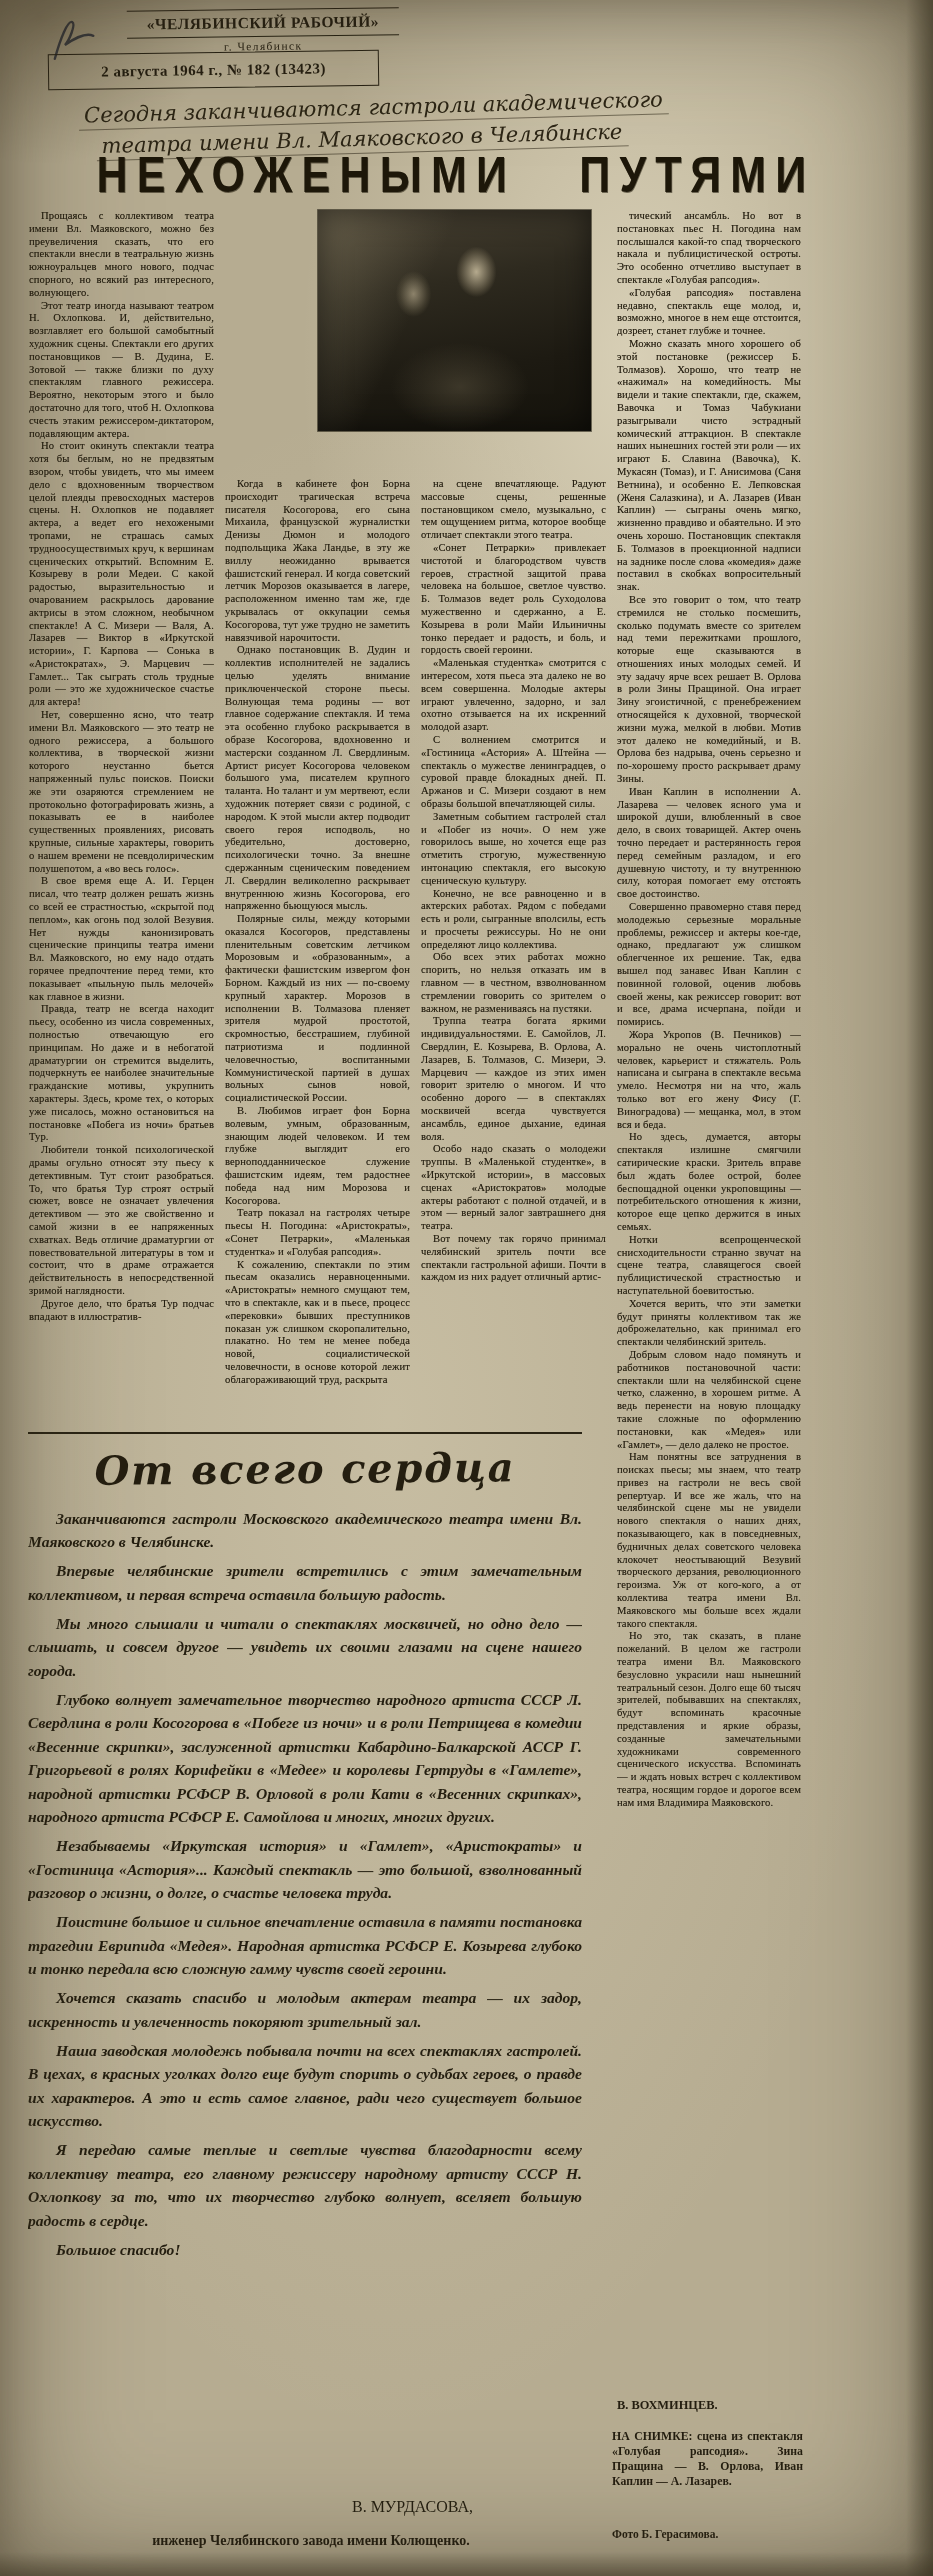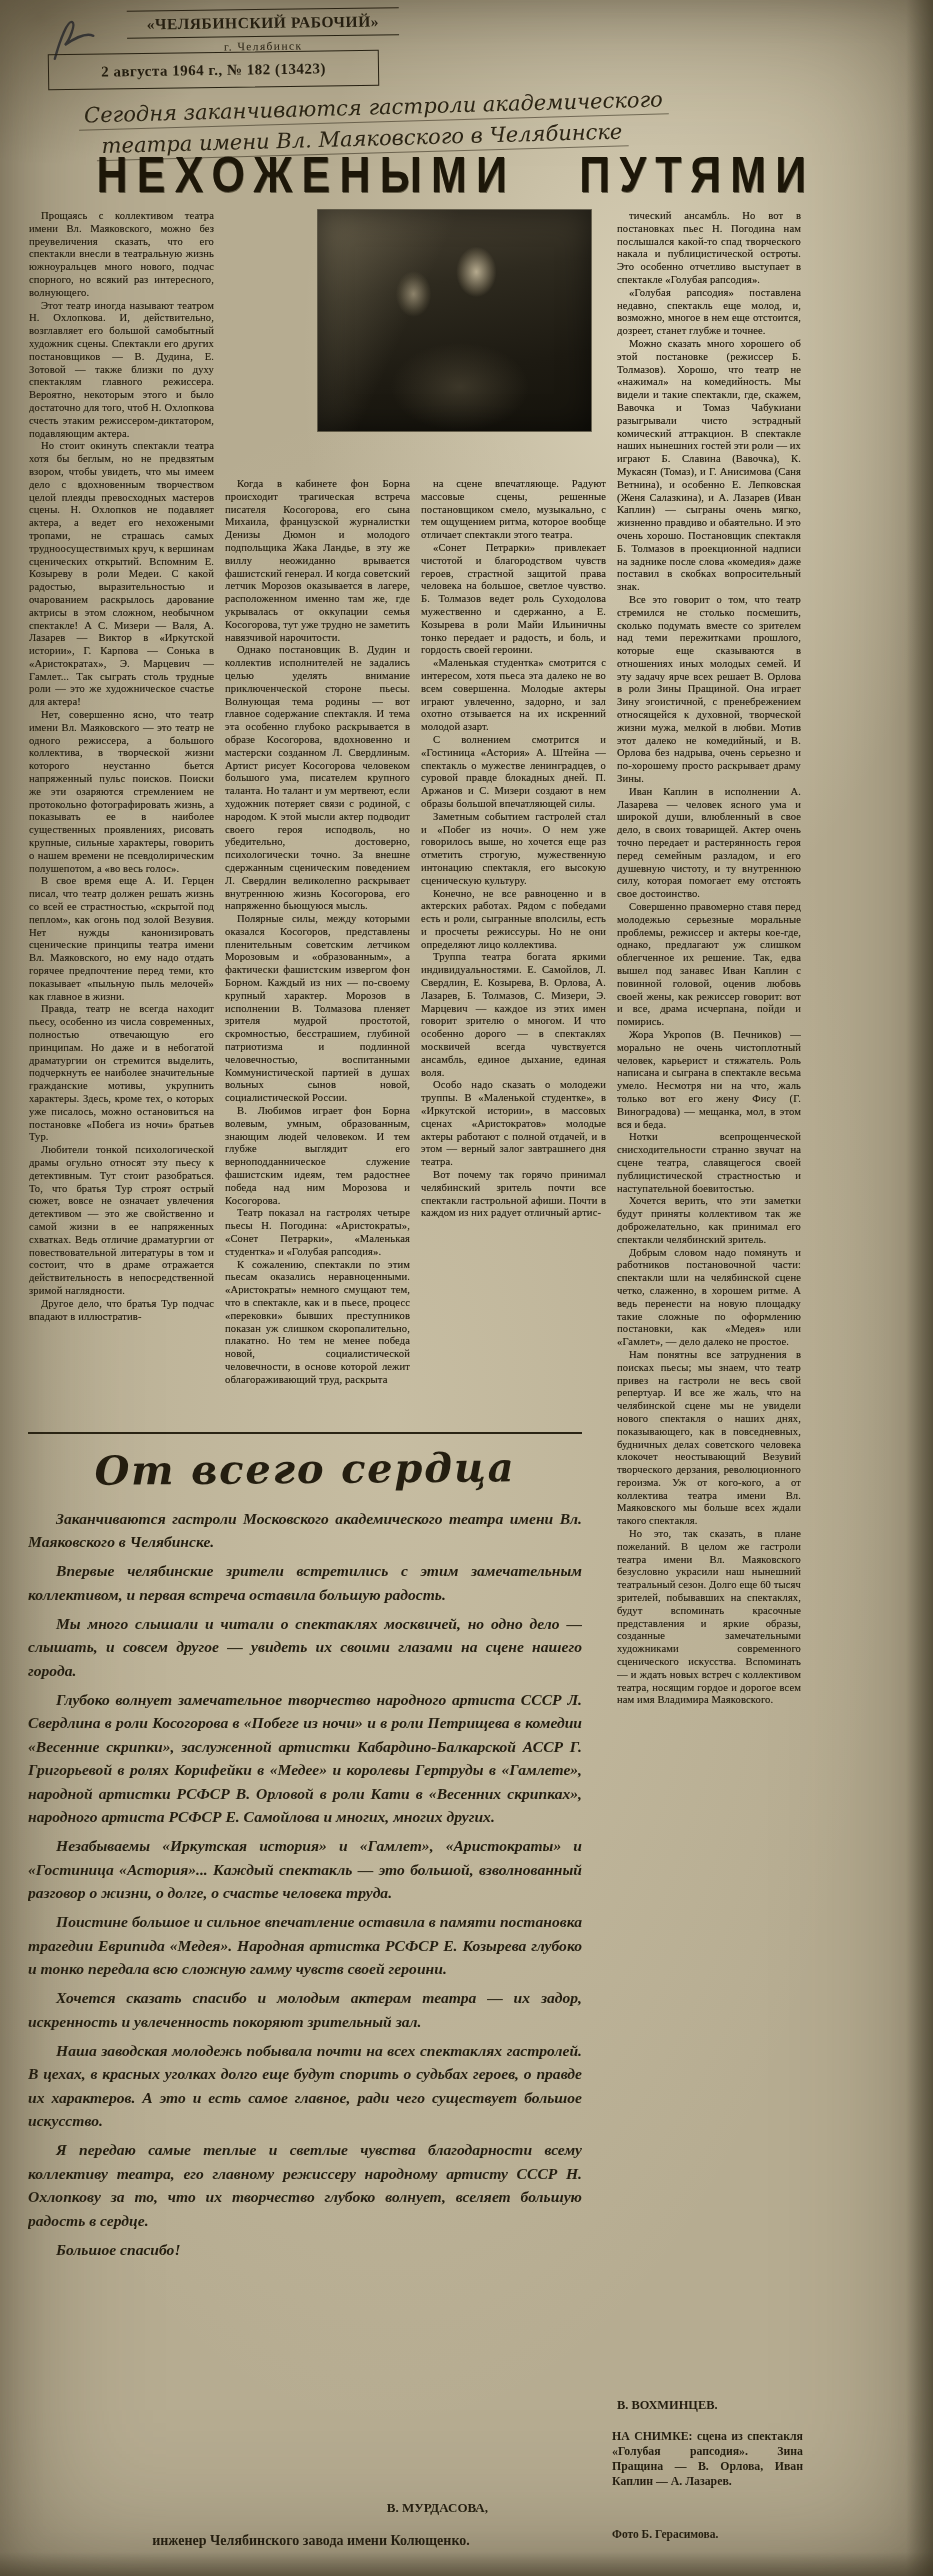--- a/index.html
+++ b/index.html
@@ -71,21 +71,21 @@
   .credit { position:absolute; left:612px; top:2528px; width:191px; text-align:left;
     font-weight:bold; font-size:11.5px; }
 
   .letter { position:absolute; left:28px; top:1432px; width:554px; height:1141px;
     border-top:2.8px solid #2a2414; padding-top:5.5px; overflow:hidden; }
   .letter-headline { font-family:"DejaVu Serif",serif; font-style:italic; font-weight:bold;
     font-size:40px; text-align:center; letter-spacing:1.8px; margin:5.5px 0 14.7px; transform:rotate(-0.5deg); }
   .letter-body { height:957px; overflow:hidden; font-weight:bold; font-size:15.6px; line-height:23.5px;
     text-align:justify; color:#241e10; }
   .letter-body .para { text-indent:28px; margin-bottom:5.5px;font-style:italic; }
-  .letter-sig { position:absolute; bottom:57px; right:94px; font-weight:bold; font-size:13px; }
+  .letter-sig { position:absolute; bottom:57px; right:109px; font-weight:normal; font-size:16px; }
   .letter-sig-title { position:absolute; bottom:24px; left:12px; right:0; text-align:center;
     font-weight:bold; font-size:14px; }
 </style>
 </head>
 <body>
 
 <div class="page">
   <div class="stain-tl"></div>
   <div class="edge-right"></div>
   <div class="edge-bottom"></div>
@@ -127,32 +127,34 @@
       <p class="para">Театр показал на гастролях четыре пьесы Н. Погодина: «Аристократы», «Сонет Петрарки», «Маленькая студентка» и «Голубая рапсодия».</p>
       <p class="para">К сожалению, спектакли по этим пьесам оказались неравноценными. «Аристократы» немного смущают тем, что в спектакле, как и в пьесе, процесс «перековки» бывших преступников показан уж слишком скоропалительно, плакатно. Но тем не менее победа новой, социалистической человечности, в основе которой лежит облагораживающий труд, раскрыта</p>
     </div>
   <div class="col c3">
       <p class="para">на сцене впечатляюще. Радуют массовые сцены, решенные постановщиком смело, музыкально, с тем ощущением ритма, которое вообще отличает спектакли этого театра.</p>
       <p class="para">«Сонет Петрарки» привлекает чистотой и благородством чувств героев, страстной защитой права человека на большое, светлое чувство. Б. Толмазов ведет роль Суходолова мужественно и сдержанно, а Е. Козырева в роли Майи Ильиничны тонко передает и радость, и боль, и гордость своей героини.</p>
       <p class="para">«Маленькая студентка» смотрится с интересом, хотя пьеса эта далеко не во всем совершенна. Молодые актеры играют увлеченно, задорно, и зал охотно отзывается на их искренний молодой азарт.</p>
       <p class="para">С волнением смотрится и «Гостиница «Астория» А. Штейна — спектакль о мужестве ленинградцев, о суровой правде блокадных дней. П. Аржанов и С. Мизери создают в нем образы большой впечатляющей силы.</p>
       <p class="para">Заметным событием гастролей стал и «Побег из ночи». О нем уже говорилось выше, но хочется еще раз отметить строгую, мужественную интонацию спектакля, его высокую сценическую культуру.</p>
       <p class="para">Конечно, не все равноценно и в актерских работах. Рядом с победами есть и роли, сыгранные вполсилы, есть и просчеты режиссуры. Но не они определяют лицо коллектива.</p>
+      <p class="para">Обо всех этих работах можно спорить, но нельзя отказать им в главном — в честном, взволнованном стремлении говорить со зрителем о важном, не размениваясь на пустяки.</p>
       <p class="para">Труппа театра богата яркими индивидуальностями. Е. Самойлов, Л. Свердлин, Е. Козырева, В. Орлова, А. Лазарев, Б. Толмазов, С. Мизери, Э. Марцевич — каждое из этих имен говорит зрителю о многом. И что особенно дорого — в спектаклях москвичей всегда чувствуется ансамбль, единое дыхание, единая воля.</p>
       <p class="para">Особо надо сказать о молодежи труппы. В «Маленькой студентке», в «Иркутской истории», в массовых сценах «Аристократов» молодые актеры работают с полной отдачей, и в этом — верный залог завтрашнего дня театра.</p>
       <p class="para">Вот почему так горячо принимал челябинский зритель почти все спектакли гастрольной афиши. Почти в каждом из них радует отличный артис-</p>
     </div>
   <div class="col c4" phs="">
       <p class="para">тический ансамбль. Но вот в постановках пьес Н. Погодина нам послышался какой-то спад творческого накала и публицистической остроты. Это особенно отчетливо выступает в спектакле «Голубая рапсодия».</p>
       <p class="para">«Голубая рапсодия» поставлена недавно, спектакль еще молод, и, возможно, многое в нем еще отстоится, дозреет, станет глубже и точнее.</p>
       <p class="para">Можно сказать много хорошего об этой постановке (режиссер Б. Толмазов). Хорошо, что театр не «нажимал» на комедийность. Мы видели и такие спектакли, где, скажем, Вавочка и Томаз Чабукиани разыгрывали чисто эстрадный комический аттракцион. В спектакле наших нынешних гостей эти роли — их играют Б. Славина (Вавочка), К. Мукасян (Томаз), и Г. Анисимова (Саня Ветнина), и особенно Е. Лепковская (Женя Салазкина), и А. Лазарев (Иван Каплин) — сыграны очень мягко, жизненно правдиво и обаятельно. И это очень хорошо. Постановщик спектакля Б. Толмазов в проекционной надписи на заднике после слова «комедия» даже поставил в скобках вопросительный знак.</p>
       <p class="para">Все это говорит о том, что театр стремился не столько посмешить, сколько подумать вместе со зрителем над теми пережитками прошлого, которые еще сказываются в отношениях иных молодых семей. И эту задачу ярче всех решает В. Орлова в роли Зины Пращиной. Она играет Зину эгоистичной, с пренебрежением относящейся к духовной, творческой жизни мужа, мелкой в любви. Мотив этот далеко не комедийный, и В. Орлова без надрыва, очень серьезно и по-хорошему просто раскрывает драму Зины.</p>
       <p class="para">Иван Каплин в исполнении А. Лазарева — человек ясного ума и широкой души, влюбленный в свое дело, в своих товарищей. Актер очень точно передает и растерянность героя перед семейным разладом, и его душевную чистоту, и ту внутреннюю силу, которая помогает ему отстоять свое достоинство.</p>
       <p class="para">Совершенно правомерно ставя перед молодежью серьезные моральные проблемы, режиссер и актеры кое-где, однако, предлагают уж слишком облегченное их решение. Так, едва вышел под занавес Иван Каплин с повинной головой, оценив любовь своей жены, как режиссер говорит: вот и все, драма исчерпана, пойди и помирись.</p>
       <p class="para">Жора Укропов (В. Печников) — морально не очень чистоплотный человек, карьерист и стяжатель. Роль написана и сыграна в спектакле весьма умело. Несмотря ни на что, жаль только вот его жену Фису (Г. Виноградова) — мещанка, мол, в этом вся и беда.</p>
+      <p class="para">Но здесь, думается, авторы спектакля излишне смягчили сатирические краски. Зритель вправе был ждать более острой, более беспощадной оценки укроповщины — потребительского отношения к жизни, которое еще цепко держится в иных семьях.</p>
       <p class="para">Нотки всепрощенческой снисходительности странно звучат на сцене театра, славящегося своей публицистической страстностью и наступательной боевитостью.</p>
       <p class="para">Хочется верить, что эти заметки будут приняты коллективом так же доброжелательно, как принимал его спектакли челябинский зритель.</p>
       <p class="para">Добрым словом надо помянуть и работников постановочной части: спектакли шли на челябинской сцене четко, слаженно, в хорошем ритме. А ведь перенести на новую площадку такие сложные по оформлению постановки, как «Медея» или «Гамлет», — дело далеко не простое.</p>
       <p class="para">Нам понятны все затруднения в поисках пьесы; мы знаем, что театр привез на гастроли не весь свой репертуар. И все же жаль, что на челябинской сцене мы не увидели нового спектакля о наших днях, показывающего, как в повседневных, будничных делах советского человека клокочет неостывающий Везувий творческого дерзания, революционного героизма. Уж от кого-кого, а от коллектива театра имени Вл. Маяковского мы больше всех ждали такого спектакля.</p>
       <p class="para">Но это, так сказать, в плане пожеланий. В целом же гастроли театра имени Вл. Маяковского безусловно украсили наш нынешний театральный сезон. Долго еще 60 тысяч зрителей, побывавших на спектаклях, будут вспоминать красочные представления и яркие образы, созданные замечательными художниками современного сценического искусства. Вспоминать — и ждать новых встреч с коллективом театра, носящим гордое и дорогое всем нам имя Владимира Маяковского.</p>
     </div>
 
   <div class="article-sig">В. ВОХМИНЦЕВ.</div>
 
   <section class="letter">

